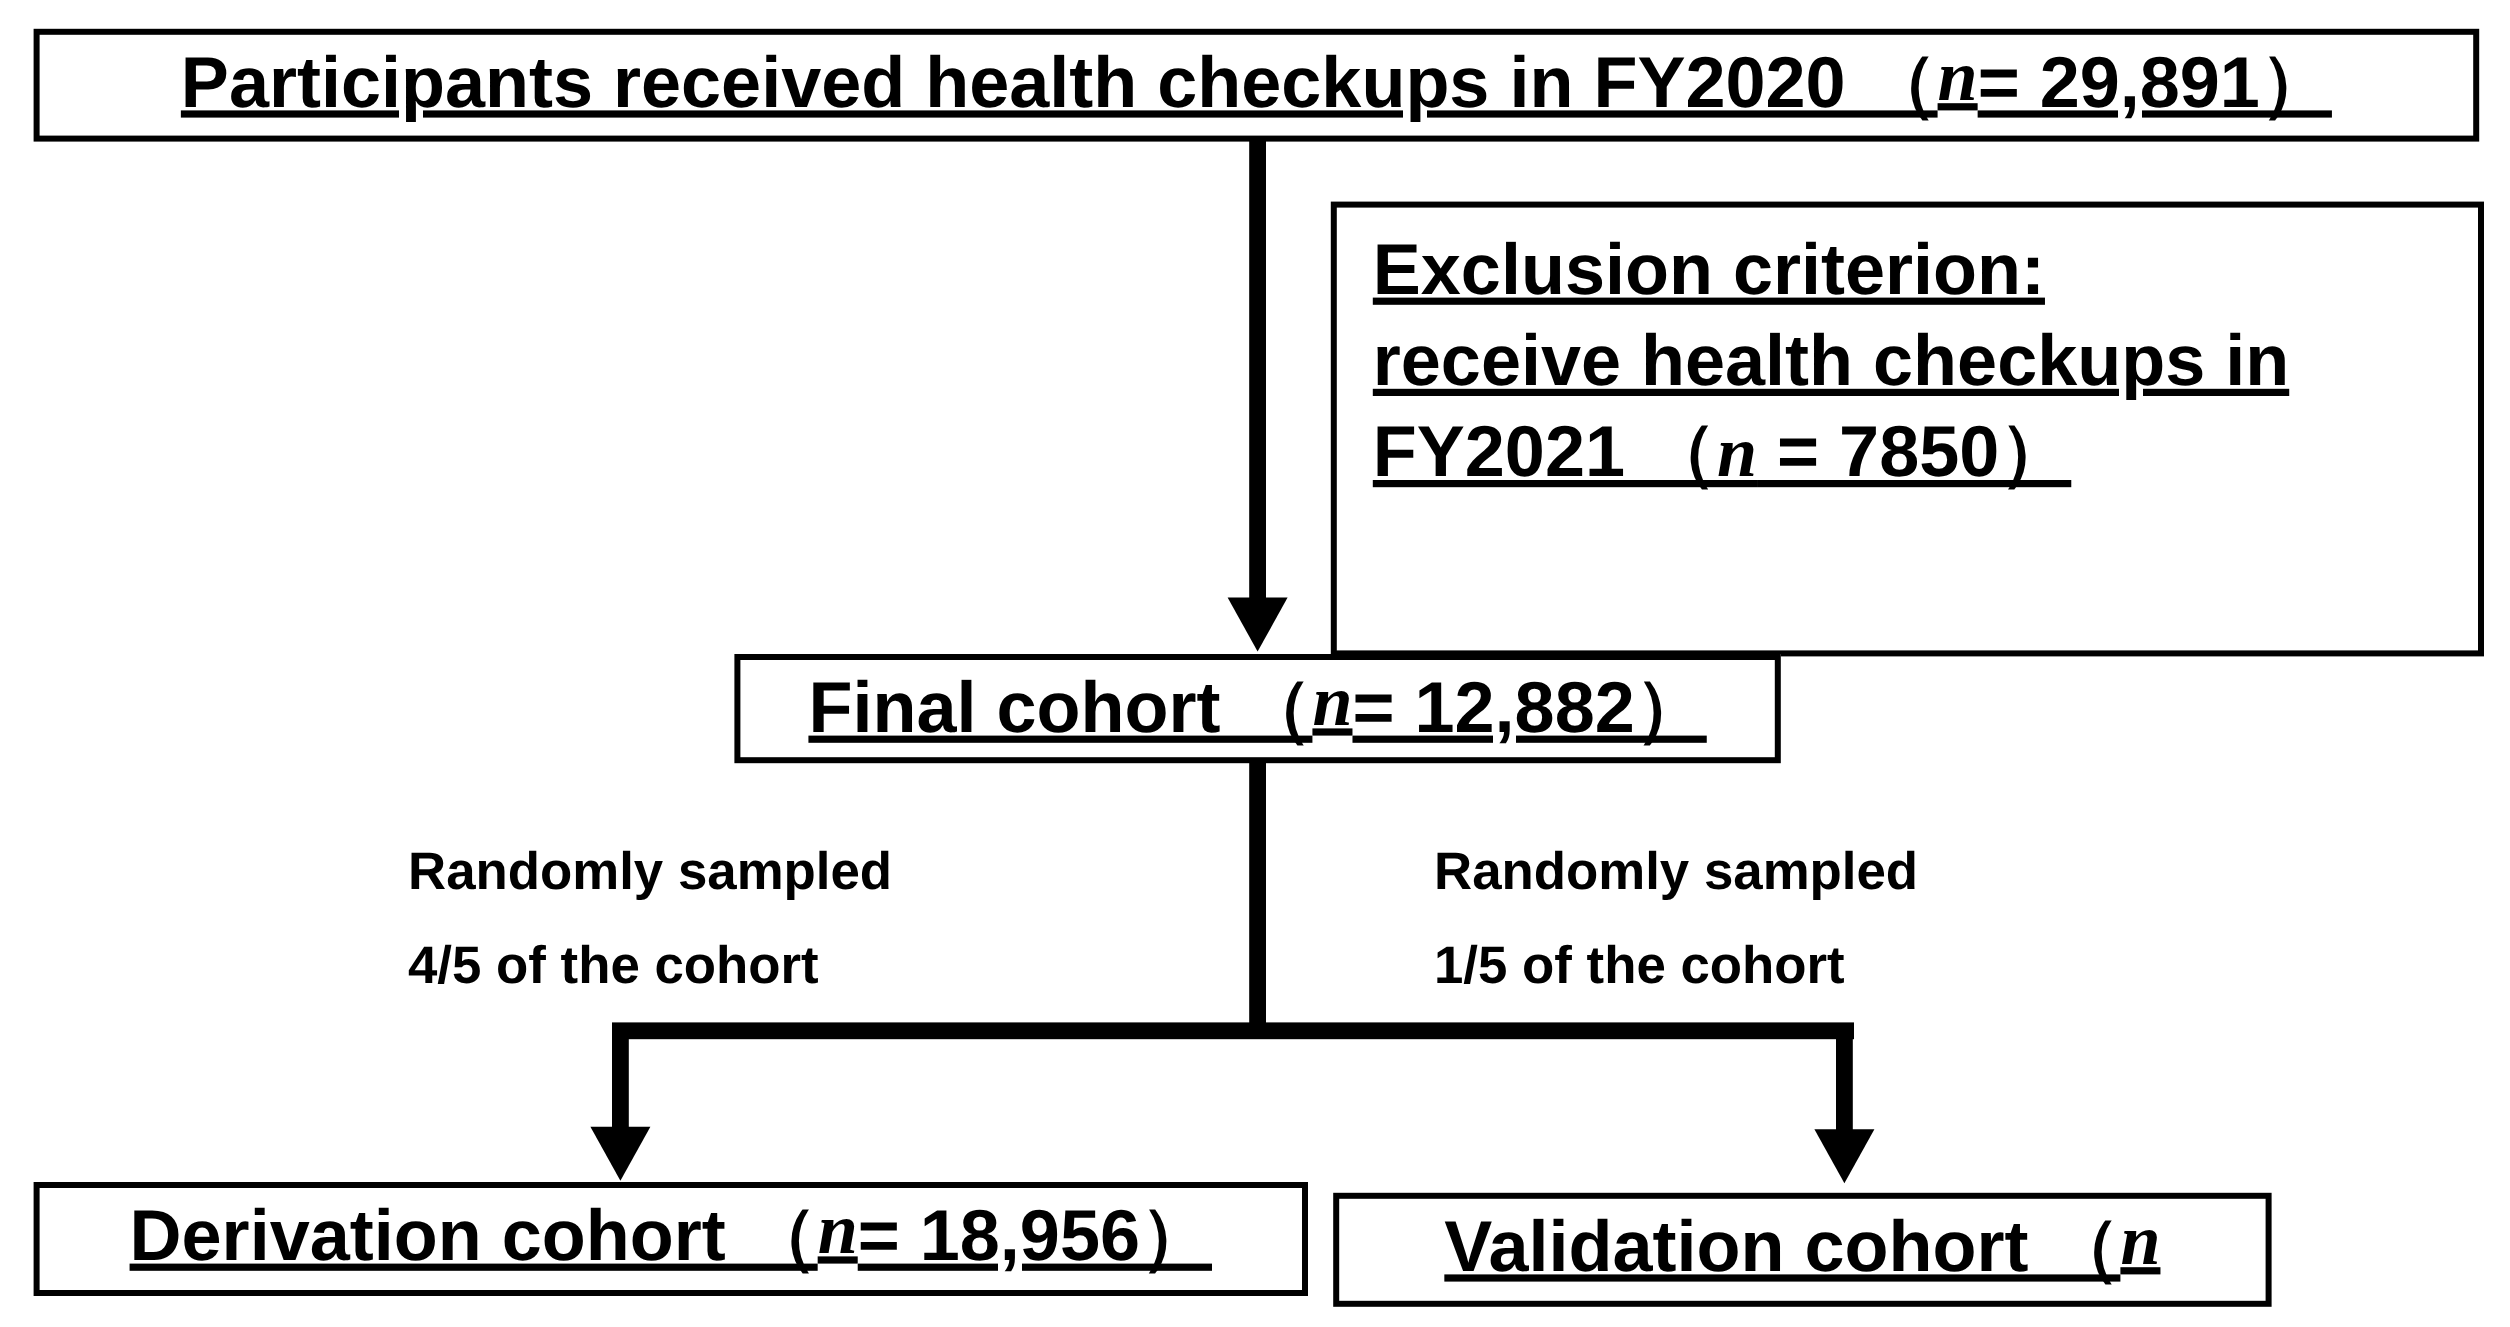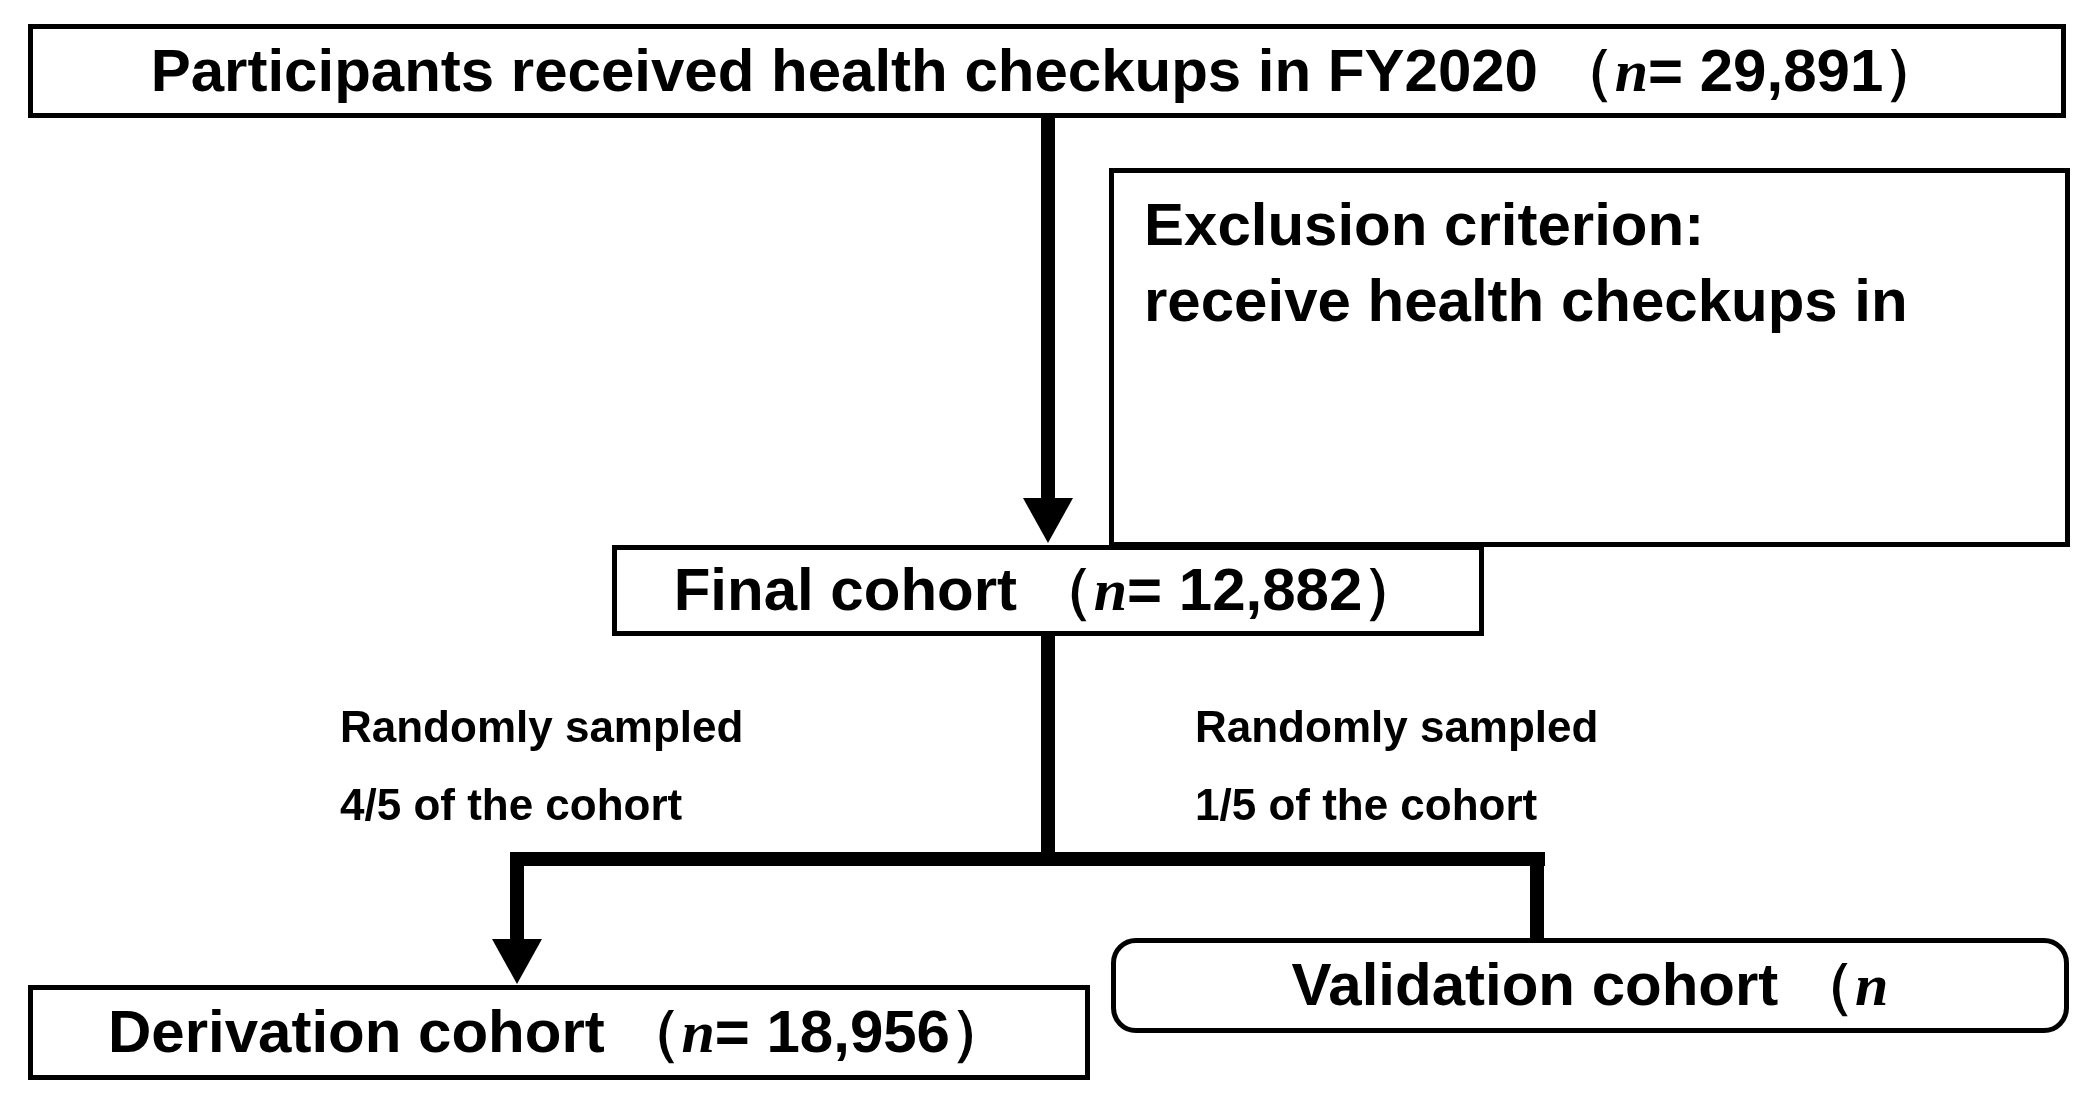--- a/index.html
+++ b/index.html
@@ -16,24 +16,25 @@
     font-family: "Liberation Sans", "DejaVu Sans", sans-serif;
     font-weight: 700;
     overflow: hidden;
   }
   .box {
     position: absolute;
     box-sizing: border-box;
     border: 5px solid #000000;
     background: #ffffff;
     display: flex;
-    align-items: center;
+    align-items: flex-start;
     justify-content: center;
     font-size: 60px;
     white-space: nowrap;
+    text-decoration: underline;
   }
   .box-multiline {
     display: block;
     padding: 14px 0 0 30px;
     line-height: 76px;
     text-align: left;
   }
   .nvar {
     font-family: "Liberation Serif", "DejaVu Serif", serif;
     font-style: italic;
@@ -55,21 +56,21 @@
     position: absolute;
     font-size: 44px;
     line-height: 78px;
     white-space: nowrap;
   }
 
   #box-top        { left: 28px;   top: 24px;  width: 2038px; height: 94px; }
   #box-exclusion  { left: 1109px; top: 168px; width: 961px;  height: 379px; }
   #box-final      { left: 612px;  top: 545px; width: 872px;  height: 91px; }
   #box-derivation { left: 28px;   top: 985px; width: 1062px;  height: 95px; }
-  #box-validation { left: 1111px; top: 938px; width: 958px;  height: 95px; border-radius: 25px; }
+  #box-validation { left: 1111px; top: 994px; width: 782px;  height: 95px; }
 
   #stem-top       { left: 1041px; top: 117px; width: 14px;   height: 382px; }
   #head-final     { left: 1023px; top: 498px; }
   #stem-final     { left: 1041px; top: 634px; width: 14px;   height: 219px; }
   #branch-bar     { left: 510px;  top: 852px; width: 1035px; height: 14px; }
   #stem-left      { left: 510px;  top: 864px; width: 14px;   height: 76px; }
   #head-left      { left: 492px;  top: 939px; }
   #stem-right     { left: 1530px; top: 864px; width: 14px;   height: 78px; }
   #head-right     { left: 1512px; top: 941px; }
 
@@ -86,20 +87,21 @@
       <span class="nvar">n</span>
       <span> = 29,891）</span>
   </div>
 
   <div class="line" id="stem-top"></div>
   <div class="arrowhead" id="head-final"></div>
 
   <div class="box box-multiline" id="box-exclusion">
     <div>Exclusion criterion:</div>
     <div>receive health checkups in</div>
+    <div><span>FY2021 （</span><span class="nvar">n</span><span> = 7850）</span></div>
   </div>
 
   <div class="box" id="box-final">
     <span>Final cohort （</span>
       <span class="nvar">n</span>
       <span> = 12,882）</span>
   </div>
 
   <div class="line" id="stem-final"></div>
   <div class="line" id="branch-bar"></div>

